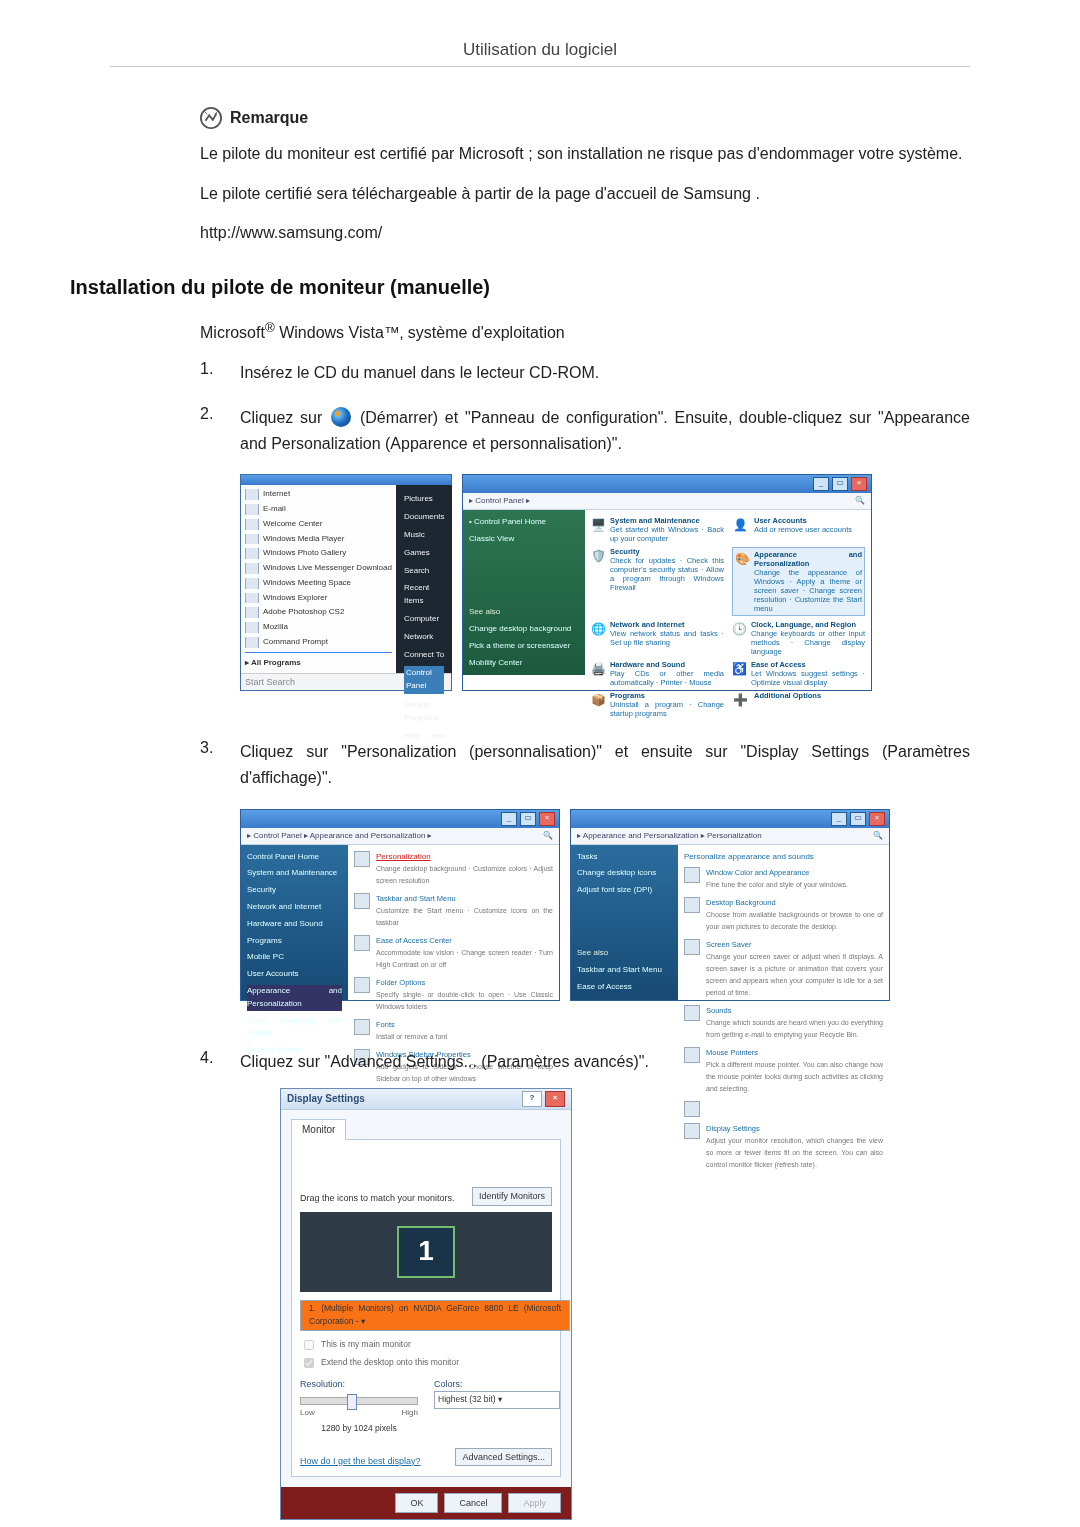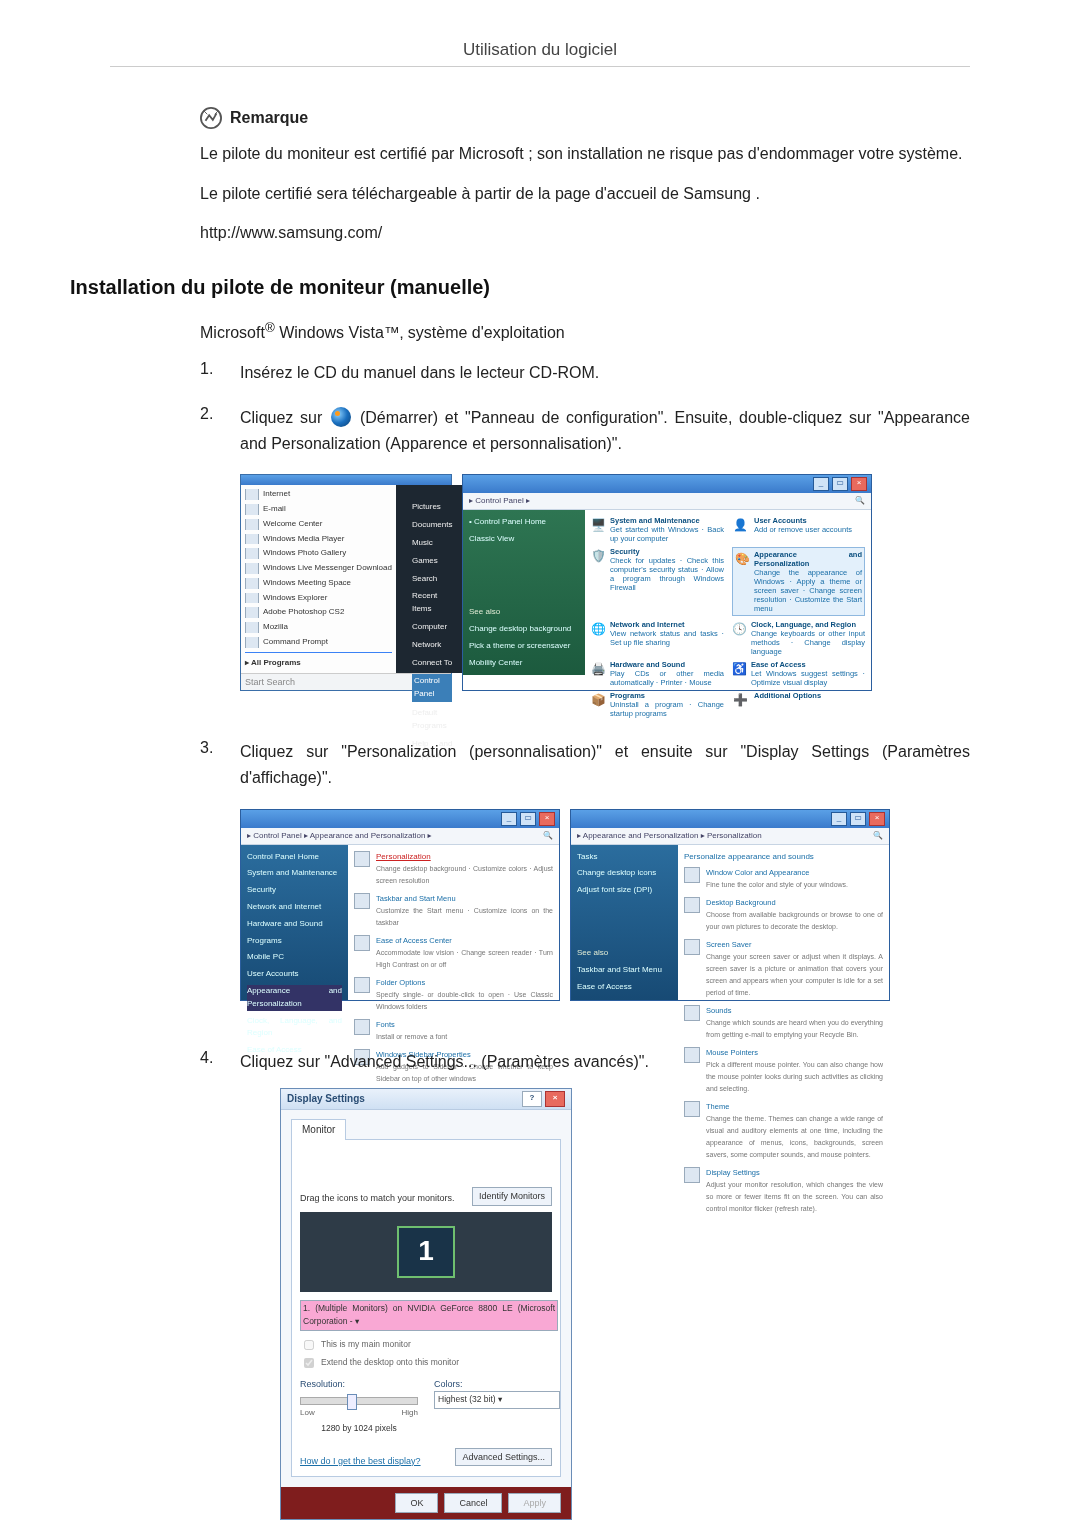--- a/index.html
+++ b/index.html
@@ -161,21 +161,21 @@
     padding-top: 4px;
     border-top: 1px solid #3b82f6;
     font-weight: bold;
     color: #333;
   }
   .sm-right {
     width: 84px;
     background: #1d2731;
     color: #eee;
     font-size: 8px;
-    padding: 16px;
+    padding: 8px;
     display: flex; flex-direction: column; gap: 5px;
   }
   .sm-right .hilite {
     background: #3b7fb8;
     color: #fff;
     padding: 1px 2px;
   }
   .sm-search {
     height: 16px;
     border-top: 1px solid #ccc;
@@ -307,23 +307,23 @@
     background:#193348;
     border:2px solid #6fbf6f;
     color:#fff;
     font-size:28px;
     font-weight:bold;
     display:flex;align-items:center;justify-content:center;
   }
   .dlg-select {
     width:100%;
     border:1px solid #9ab;
-    background:#f9a8d4;
+    background:#f97316;
     font-size:8.5px;
-    padding:1px 2px;
+    padding:1px 8px;
     margin-bottom:6px;
     color:#333;
   }
   .chk { font-size:8.5px; color:#666; display:flex; align-items:center; gap:4px; margin:2px 0; }
   .chk input { width:10px;height:10px; }
   .res-row { display:flex; gap:16px; margin-top:6px; }
   .res-col { flex:1; }
   .res-col .lab { font-size:9px; color:#2a4d74; }
   .slider {
     height:6px; background:#ddd; border:1px solid #aaa;
@@ -632,21 +632,20 @@
                   <div class="entry">
                       <span class="ei"></span>
                       <span class="etxt"><span class="et">Sounds</span><br><span class="ed">Change which sounds are heard when you do everything from getting e-mail to emptying your Recycle Bin.</span></span>
                     </div>
                   <div class="entry">
                       <span class="ei"></span>
                       <span class="etxt"><span class="et">Mouse Pointers</span><br><span class="ed">Pick a different mouse pointer. You can also change how the mouse pointer looks during such activities as clicking and selecting.</span></span>
                     </div>
                   <div class="entry">
                       <span class="ei"></span>
-                      <span class="etxt"><span class="et">Theme</span><br><span class="ed">Change the theme. Themes can change a wide range of visual and auditory elements at one time, including the appearance of menus, icons, backgrounds, screen savers, some computer sounds, and mouse pointers.</span></span>
                     </div>
                   <div class="entry">
                       <span class="ei"></span>
                       <span class="etxt"><span class="et">Display Settings</span><br><span class="ed">Adjust your monitor resolution, which changes the view so more or fewer items fit on the screen. You can also control monitor flicker (refresh rate).</span></span>
                     </div>
                 </div>
               </div>
             </div>
 
           </div>

